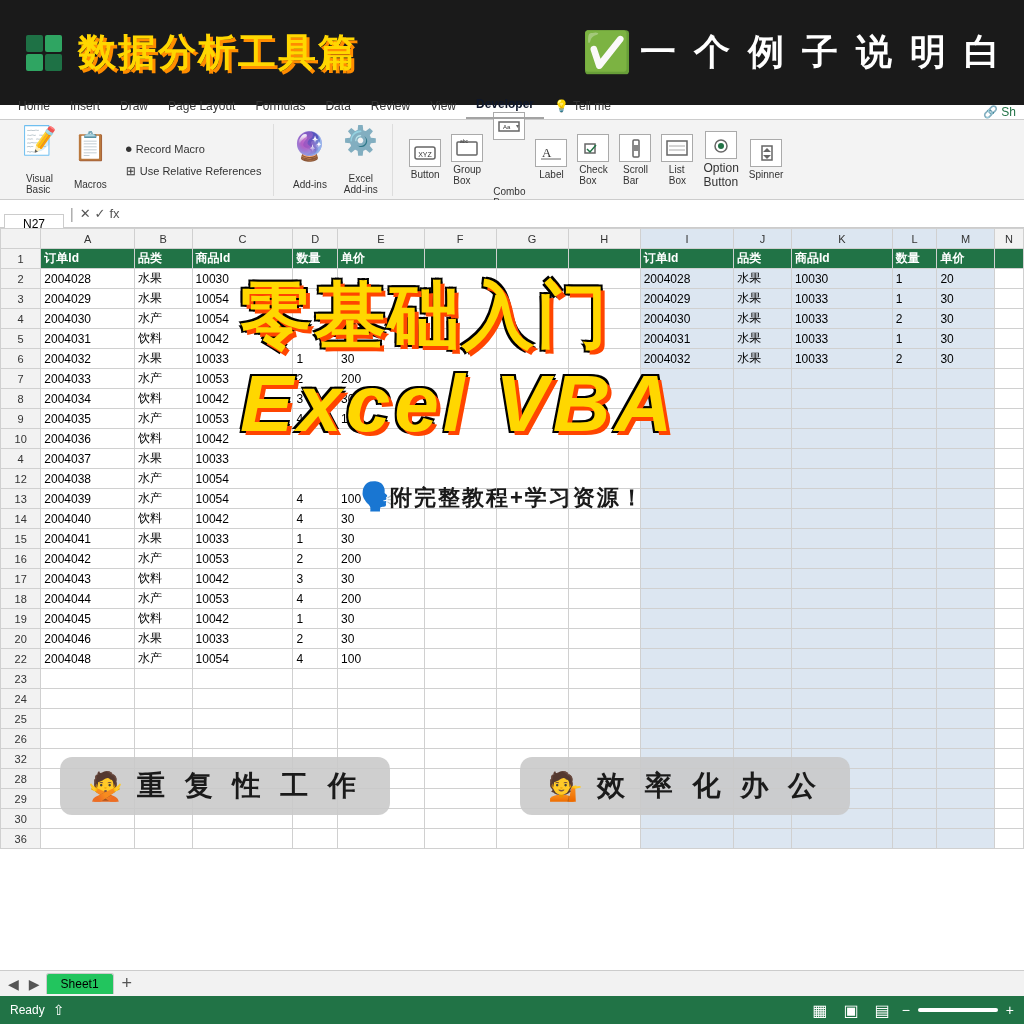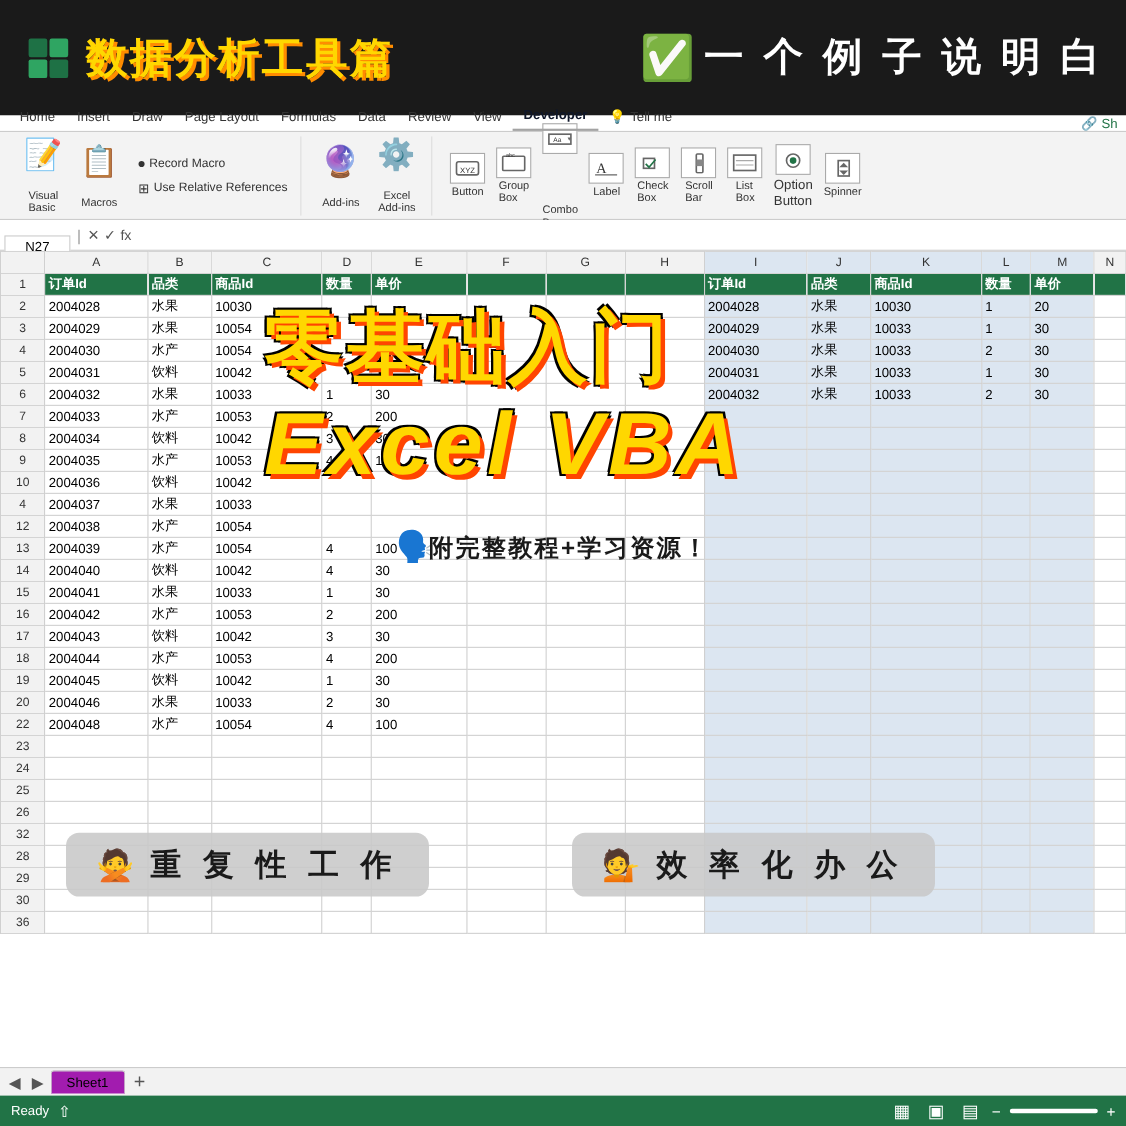--- a/index.html
+++ b/index.html
@@ -312,21 +312,21 @@
       display: flex;
       align-items: center;
       background: #f2f2f2;
       border-top: 1px solid #ccc;
       height: 26px;
       padding: 0 4px;
       gap: 2px;
     }
     .sheet-tab-nav { font-size: 14px; cursor: pointer; color: #555; padding: 0 4px; }
     .sheet-tab {
-      background: #a21caf;
+      background: #22c55e;
       border: 1px solid #ccc;
       border-bottom: none;
       padding: 3px 14px;
       font-size: 12px;
       cursor: pointer;
       border-radius: 3px 3px 0 0;
       text-align: center;
     }
     .sheet-tab-add { font-size: 18px; cursor: pointer; color: #555; padding: 0 6px; }
 

